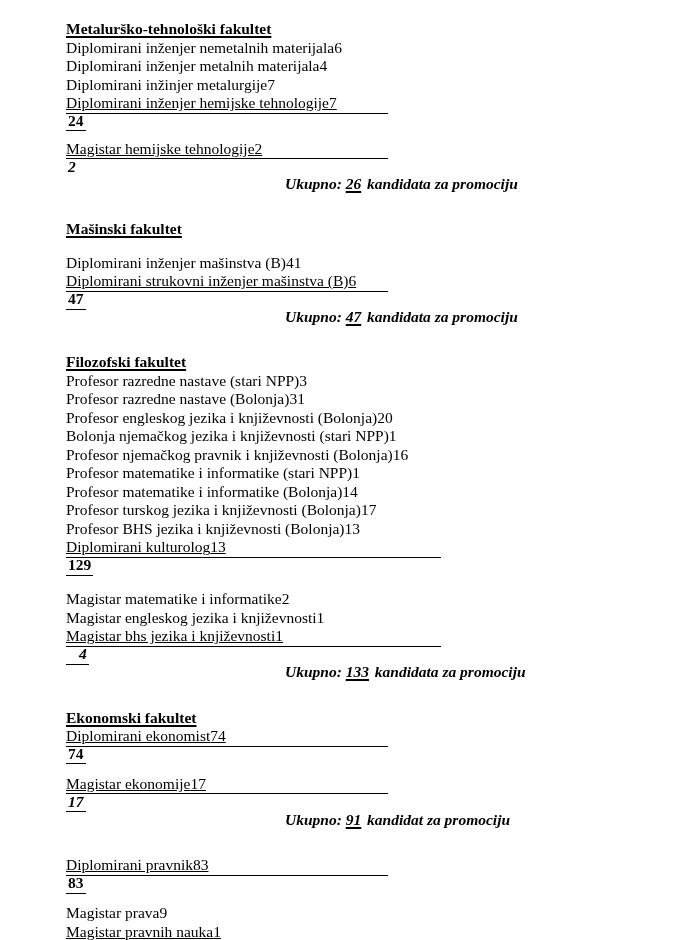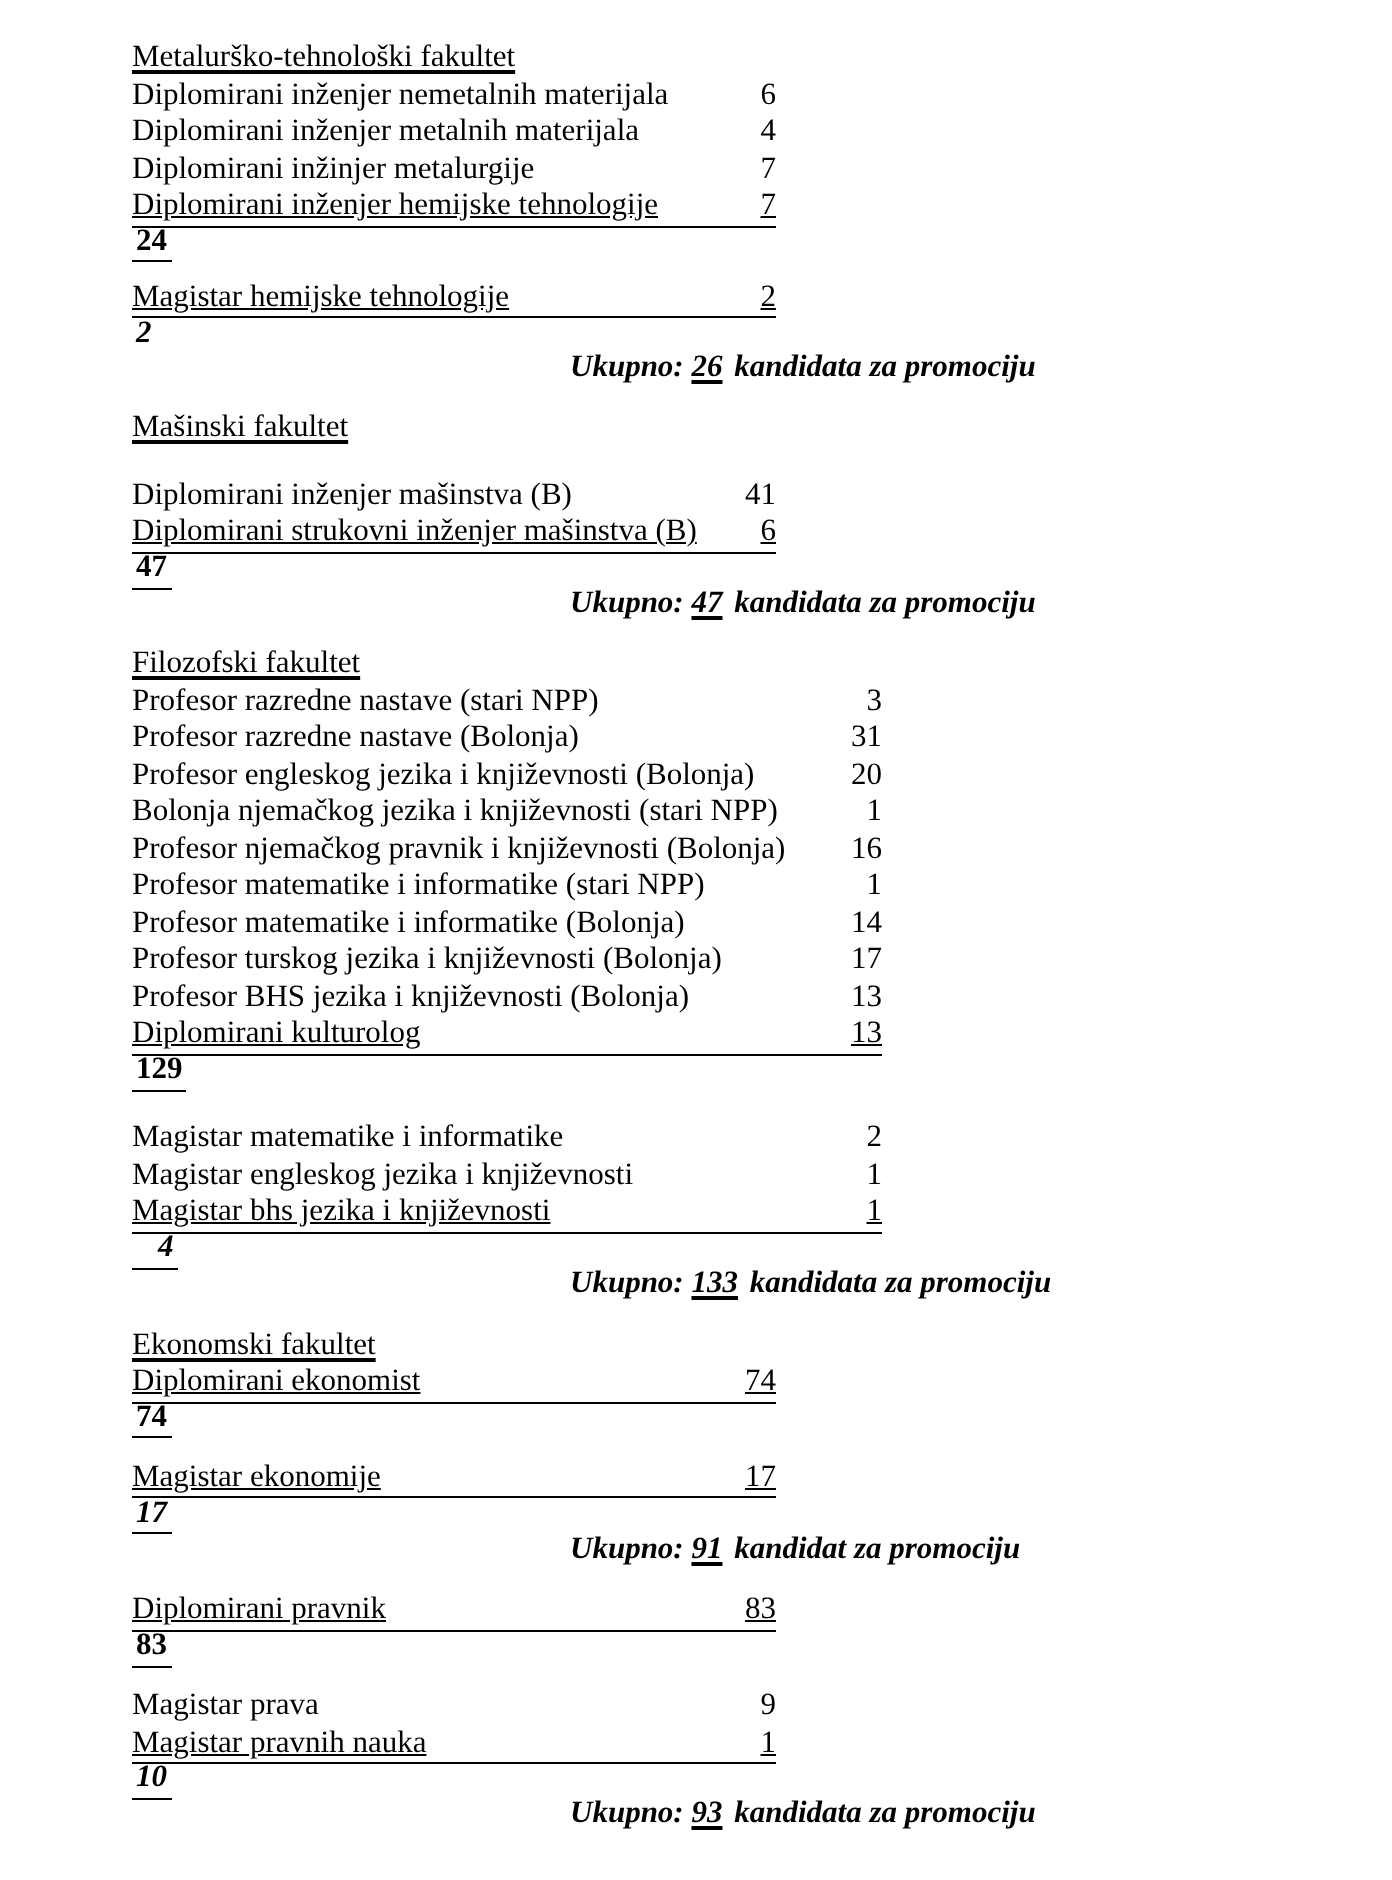--- a/index.html
+++ b/index.html
@@ -8,35 +8,35 @@
     width: 696px; height: 940px;
     background: #ffffff;
     color: #000000;
     font-family: "Liberation Serif", "DejaVu Serif", serif;
     font-size: 15.5px;
     line-height: 18.5px;
     overflow: hidden;
   }
   .doc { padding: 20px 0 0 66px; width: 630px; }
 
-  .sec { margin-top: 12px; }
+  .sec { margin-top: 27px; }
   .sec:first-child { margin-top: 0; }
 
   .sec-title {
-    font-weight: 400;
+    font-weight: 700;
     text-decoration: underline;
     text-decoration-thickness: 1.5px;
     text-underline-offset: 2px;
     white-space: nowrap;
   }
 
   .rows { width: 322px; }
   .sec.wide .rows { width: 375px; }
 
-  .row { display: flex; justify-content: space-between; white-space: nowrap; }
+  .row { display: flex; justify-content: flex-start; white-space: nowrap; }
   .row .lbl { }
   .row .val { text-align: right; }
   .row.u { border-bottom: 1.6px solid #000; margin-bottom: -1.6px; text-decoration: underline; }
 
   .subline { width: 322px; text-align: left; margin-bottom: -1.6px; }
   .sec.wide .subline { width: 375px; }
   .subtotal {
     font-weight: 700;
     display: inline-block;
     border-bottom: 1.6px solid #000;

